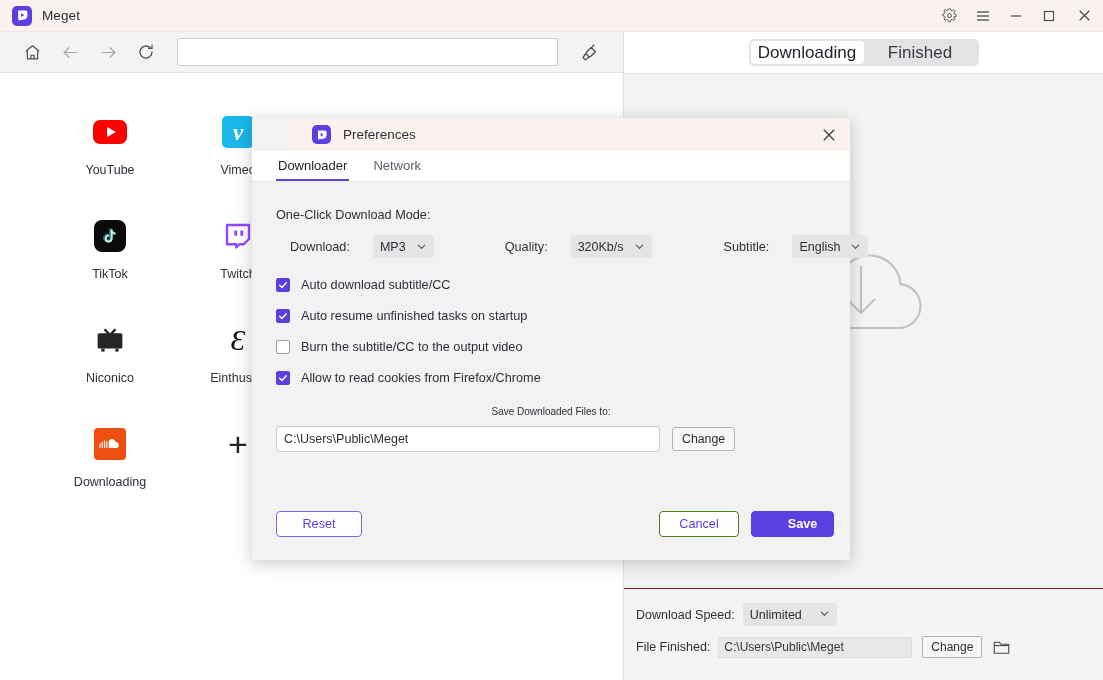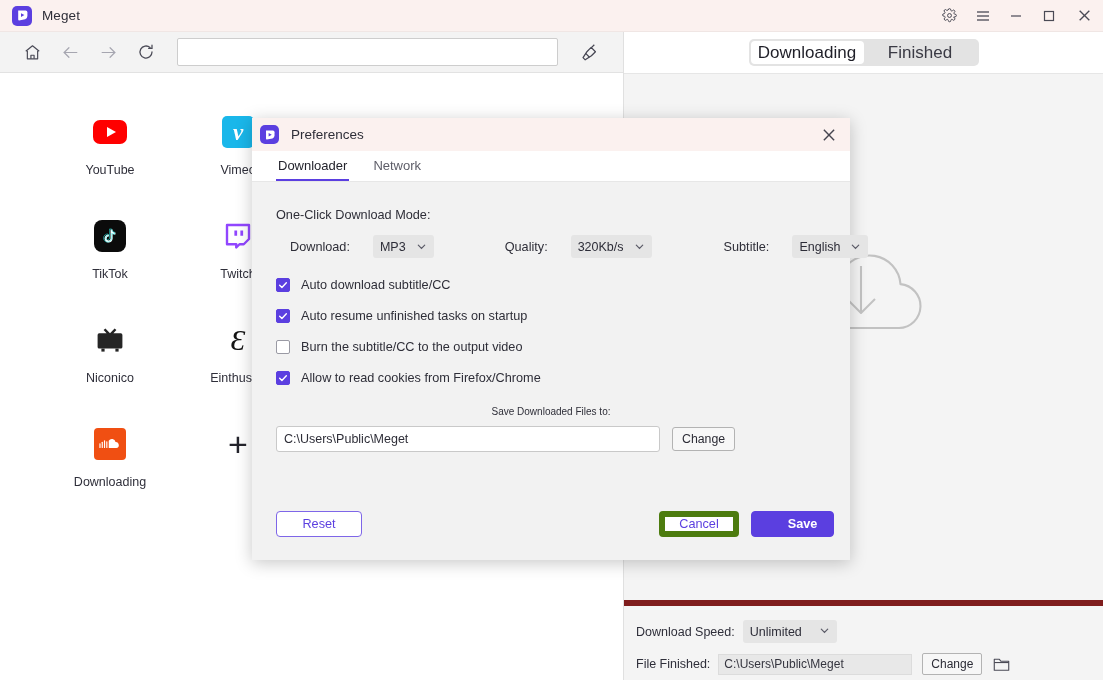--- a/index.html
+++ b/index.html
@@ -154,23 +154,23 @@
   .seg-item.active { background: #ffffff; color: #1f1f28; }
   .rp-body {
     position: relative;
     height: 565px;
     background: #f4f4f4;
     display: flex; align-items: center; justify-content: center;
   }
   .cloud-art { opacity: .55; margin-top: -120px; }
   .rp-footer {
     position: absolute; left: 0; bottom: 0;
-    width: 479px; height: 80px;
+    width: 479px; height: 92px;
     background: #f4f4f4;
-    border-top: 6px solid #7f1d1d;
+    border-top: 1px solid #7f1d1d;
     padding: 14px 0 0 12px;
   }
   .fr { display: flex; align-items: center; margin-bottom: 10px; }
   .fr-label { font-size: 12.5px; color: #2f2f3a; }
   .mini-select {
     margin-left: 8px; height: 23px; min-width: 94px;
     background: #e5e5e5; border: none; border-radius: 3px;
     display: flex; align-items: center; padding: 0 7px;
     font-size: 12.5px; color: #2d2d38;
   }
@@ -194,22 +194,23 @@
   .overlay { position: absolute; inset: 0; }
   .modal {
     position: absolute; left: 252px; top: 118px;
     width: 598px; height: 442px;
     background: #f2f2f2;
     box-shadow: 0 3px 16px rgba(0,0,0,.22);
     display: flex; flex-direction: column;
   }
   .modal-title {
     height: 33px; background: #fbf1ef;
-    display: flex; align-items: center; padding-left: 8px;
+    display: flex; align-items: center; padding-left: 24px;
     flex: none;
+    margin-left: 36px;
   }
   .m-logo {
     width: 19px; height: 19px; border-radius: 5px; background:#5b3fe0;
     display:flex;align-items:center;justify-content:center; flex:none;
   }
   .m-title-text { margin-left: 12px; font-size: 13.5px; color:#2e2e38; }
   .m-close {
     margin-left: auto; width: 42px; height: 33px;
     display:flex;align-items:center;justify-content:center; color:#45454f;
   }
@@ -274,21 +275,21 @@
   .btn-row {
     position: absolute; left: 24px; right: 16px; bottom: 23px;
     display: flex; align-items: center;
   }
   .btn {
     height: 26px; border-radius: 4px; font-size: 12.7px;
     display:flex; align-items:center; justify-content:center;
     font-family: "Liberation Sans", sans-serif;
   }
   .btn-reset { width: 86px; background:#fff; border:1px solid #7e66e8; color:#5b3fe0; }
-  .btn-cancel{ width: 80px; background:#fff; border:6px solid #4d7c0f; color:#5b3fe0;
+  .btn-cancel{ width: 80px; background:#fff; border:1px solid #4d7c0f; color:#5b3fe0;
                margin-left: auto; }
   .btn-save  { width: 83px; background:#5b3fe0; border:1px solid #5b3fe0; color:#fff;
                margin-left: 12px; font-weight: bold; padding-left: 20px; }
 </style>
 </head>
 <body>
 
 <div id="app">
 
   <div class="titlebar">

